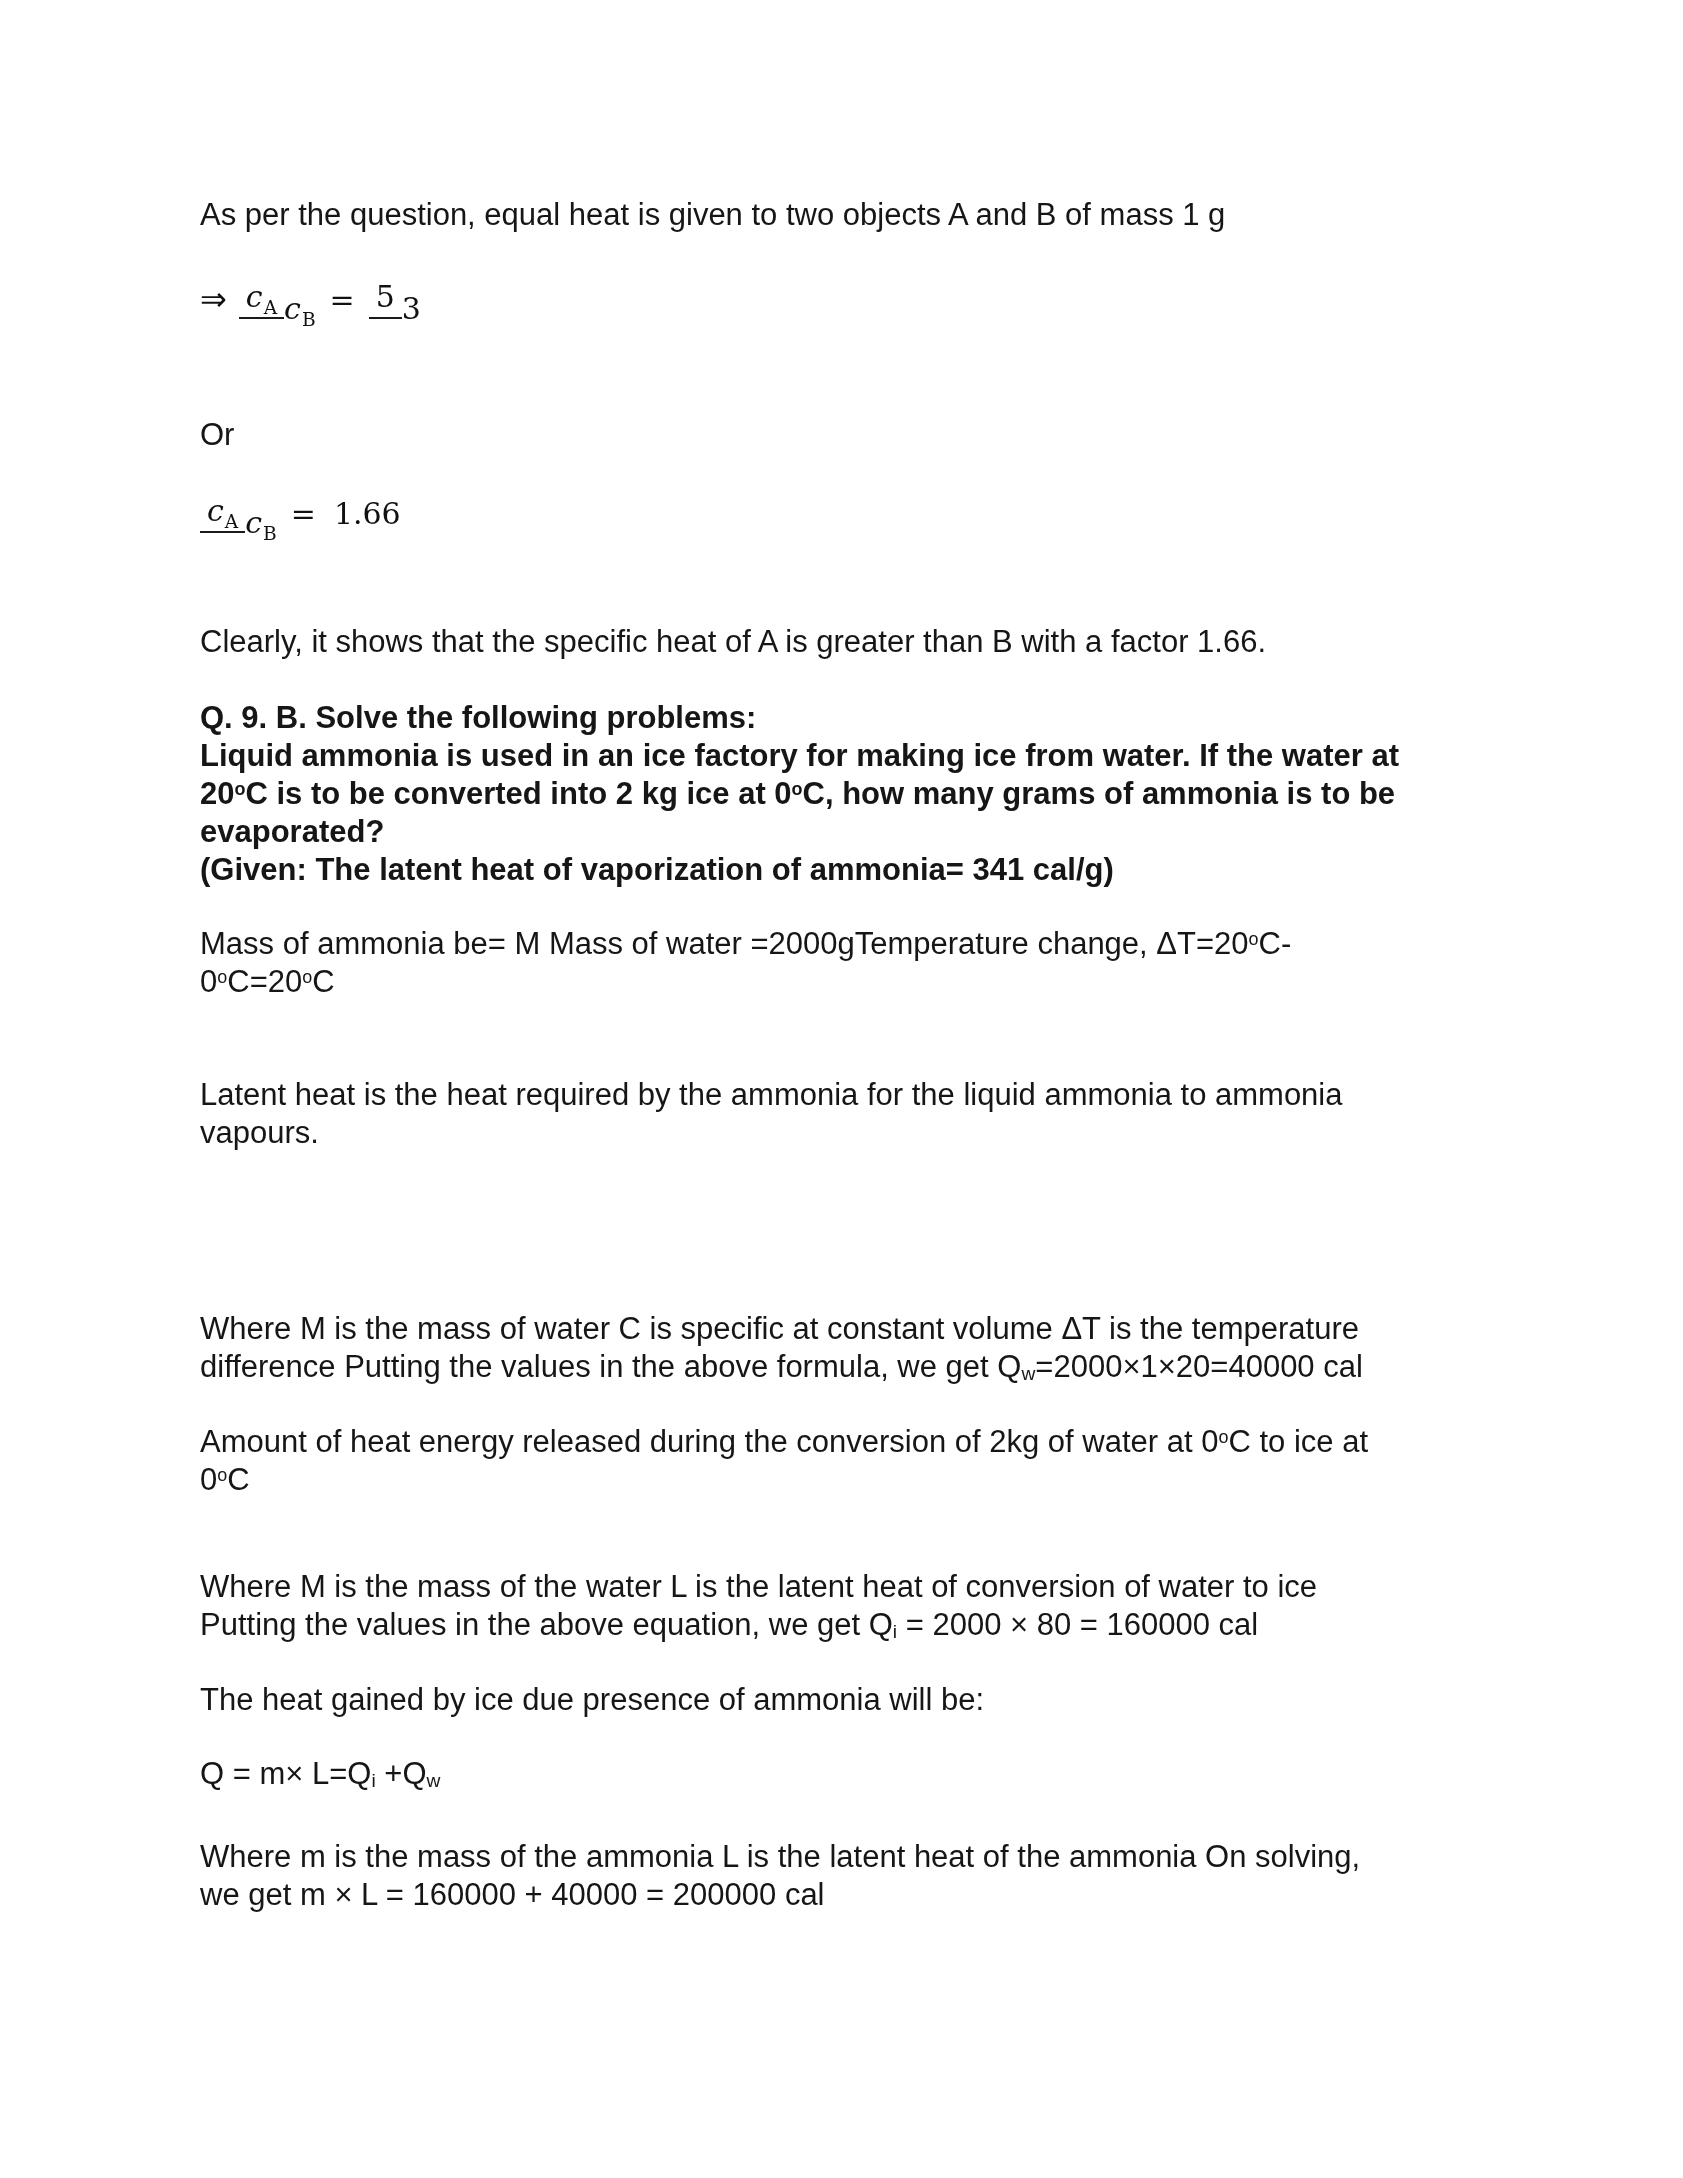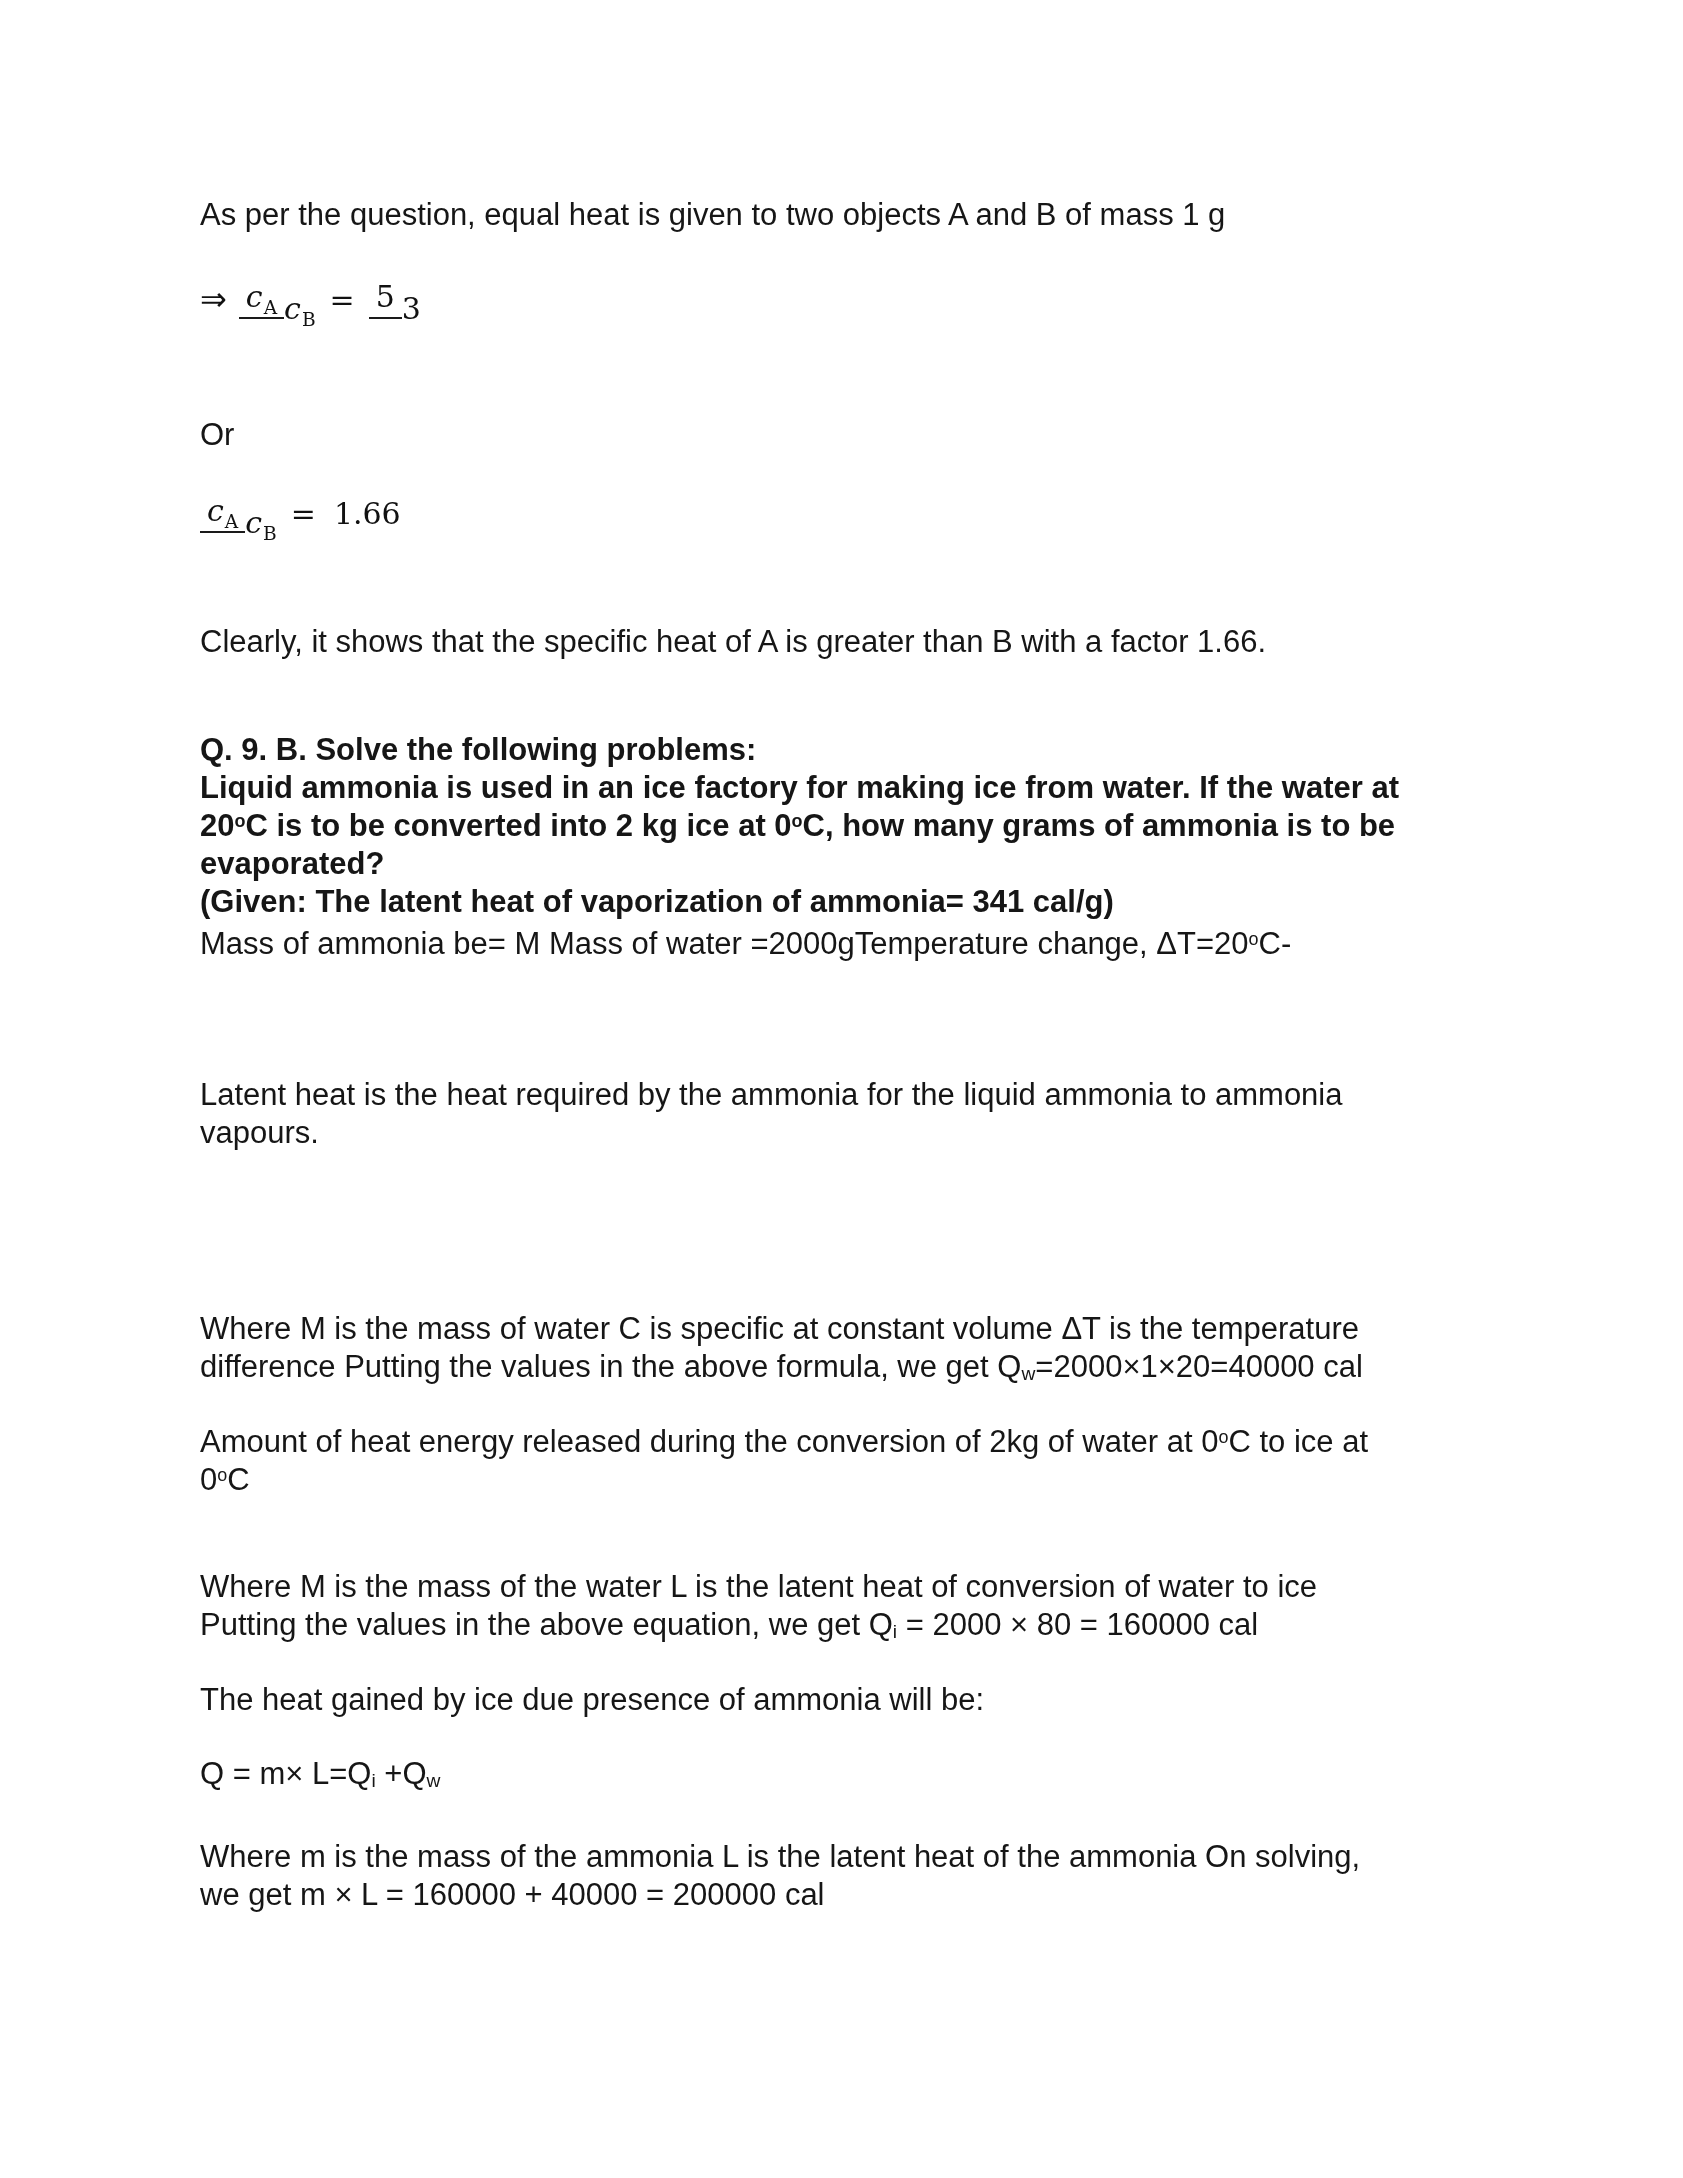--- a/index.html
+++ b/index.html
@@ -9,21 +9,21 @@
     height: 2178px;
     background: #ffffff;
     font-family: "Liberation Sans", sans-serif;
     font-size: 31px;
     color: #161616;
     overflow: hidden;
     border-radius: 31px;
   }
   .abs { position: absolute; left: 200px; }
   .line { height: 38px; line-height: 38px; white-space: pre; }
-  .b { font-weight: 700; margin-top: 32px; }
+  .b { font-weight: 700; }
   
   .sp { font-size: 0.58em; position: relative; top: -0.52em; }
   
   .sb { font-size: 0.62em; position: relative; top: 0.18em; }
   
   .formula {
     font-family: "DejaVu Serif", serif;
     font-size: 30px;
     color: #111111;
     display: flex;
@@ -76,20 +76,21 @@
   <div class="abs b" style="top:699px">
     <div class="line">Q. 9. B. Solve the following problems:</div>
     <div class="line">Liquid ammonia is used in an ice factory for making ice from water. If the water at</div>
     <div class="line"><span>20</span><span class="sp">o</span><span>C is to be converted into 2 kg ice at 0</span><span class="sp">o</span><span>C, how many grams of ammonia is to be</span></div>
     <div class="line">evaporated?</div>
     <div class="line">(Given: The latent heat of vaporization of ammonia= 341 cal/g)</div>
   </div>
 
   <div class="abs" style="top:925px">
     <div class="line"><span>Mass of ammonia be= M Mass of water =2000gTemperature change, ΔT=20</span><span class="sp">o</span><span>C-</span></div>
+    <div class="line"><span>0</span><span class="sp">o</span><span>C=20</span><span class="sp">o</span><span>C</span></div>
   </div>
 
   <div class="abs" style="top:1076px">
     <div class="line">Latent heat is the heat required by the ammonia for the liquid ammonia to ammonia</div>
     <div class="line">vapours.</div>
   </div>
 
 
   <div class="abs" style="top:1310px">
     <div class="line">Where M is the mass of water C is specific at constant volume ΔT is the temperature</div>

